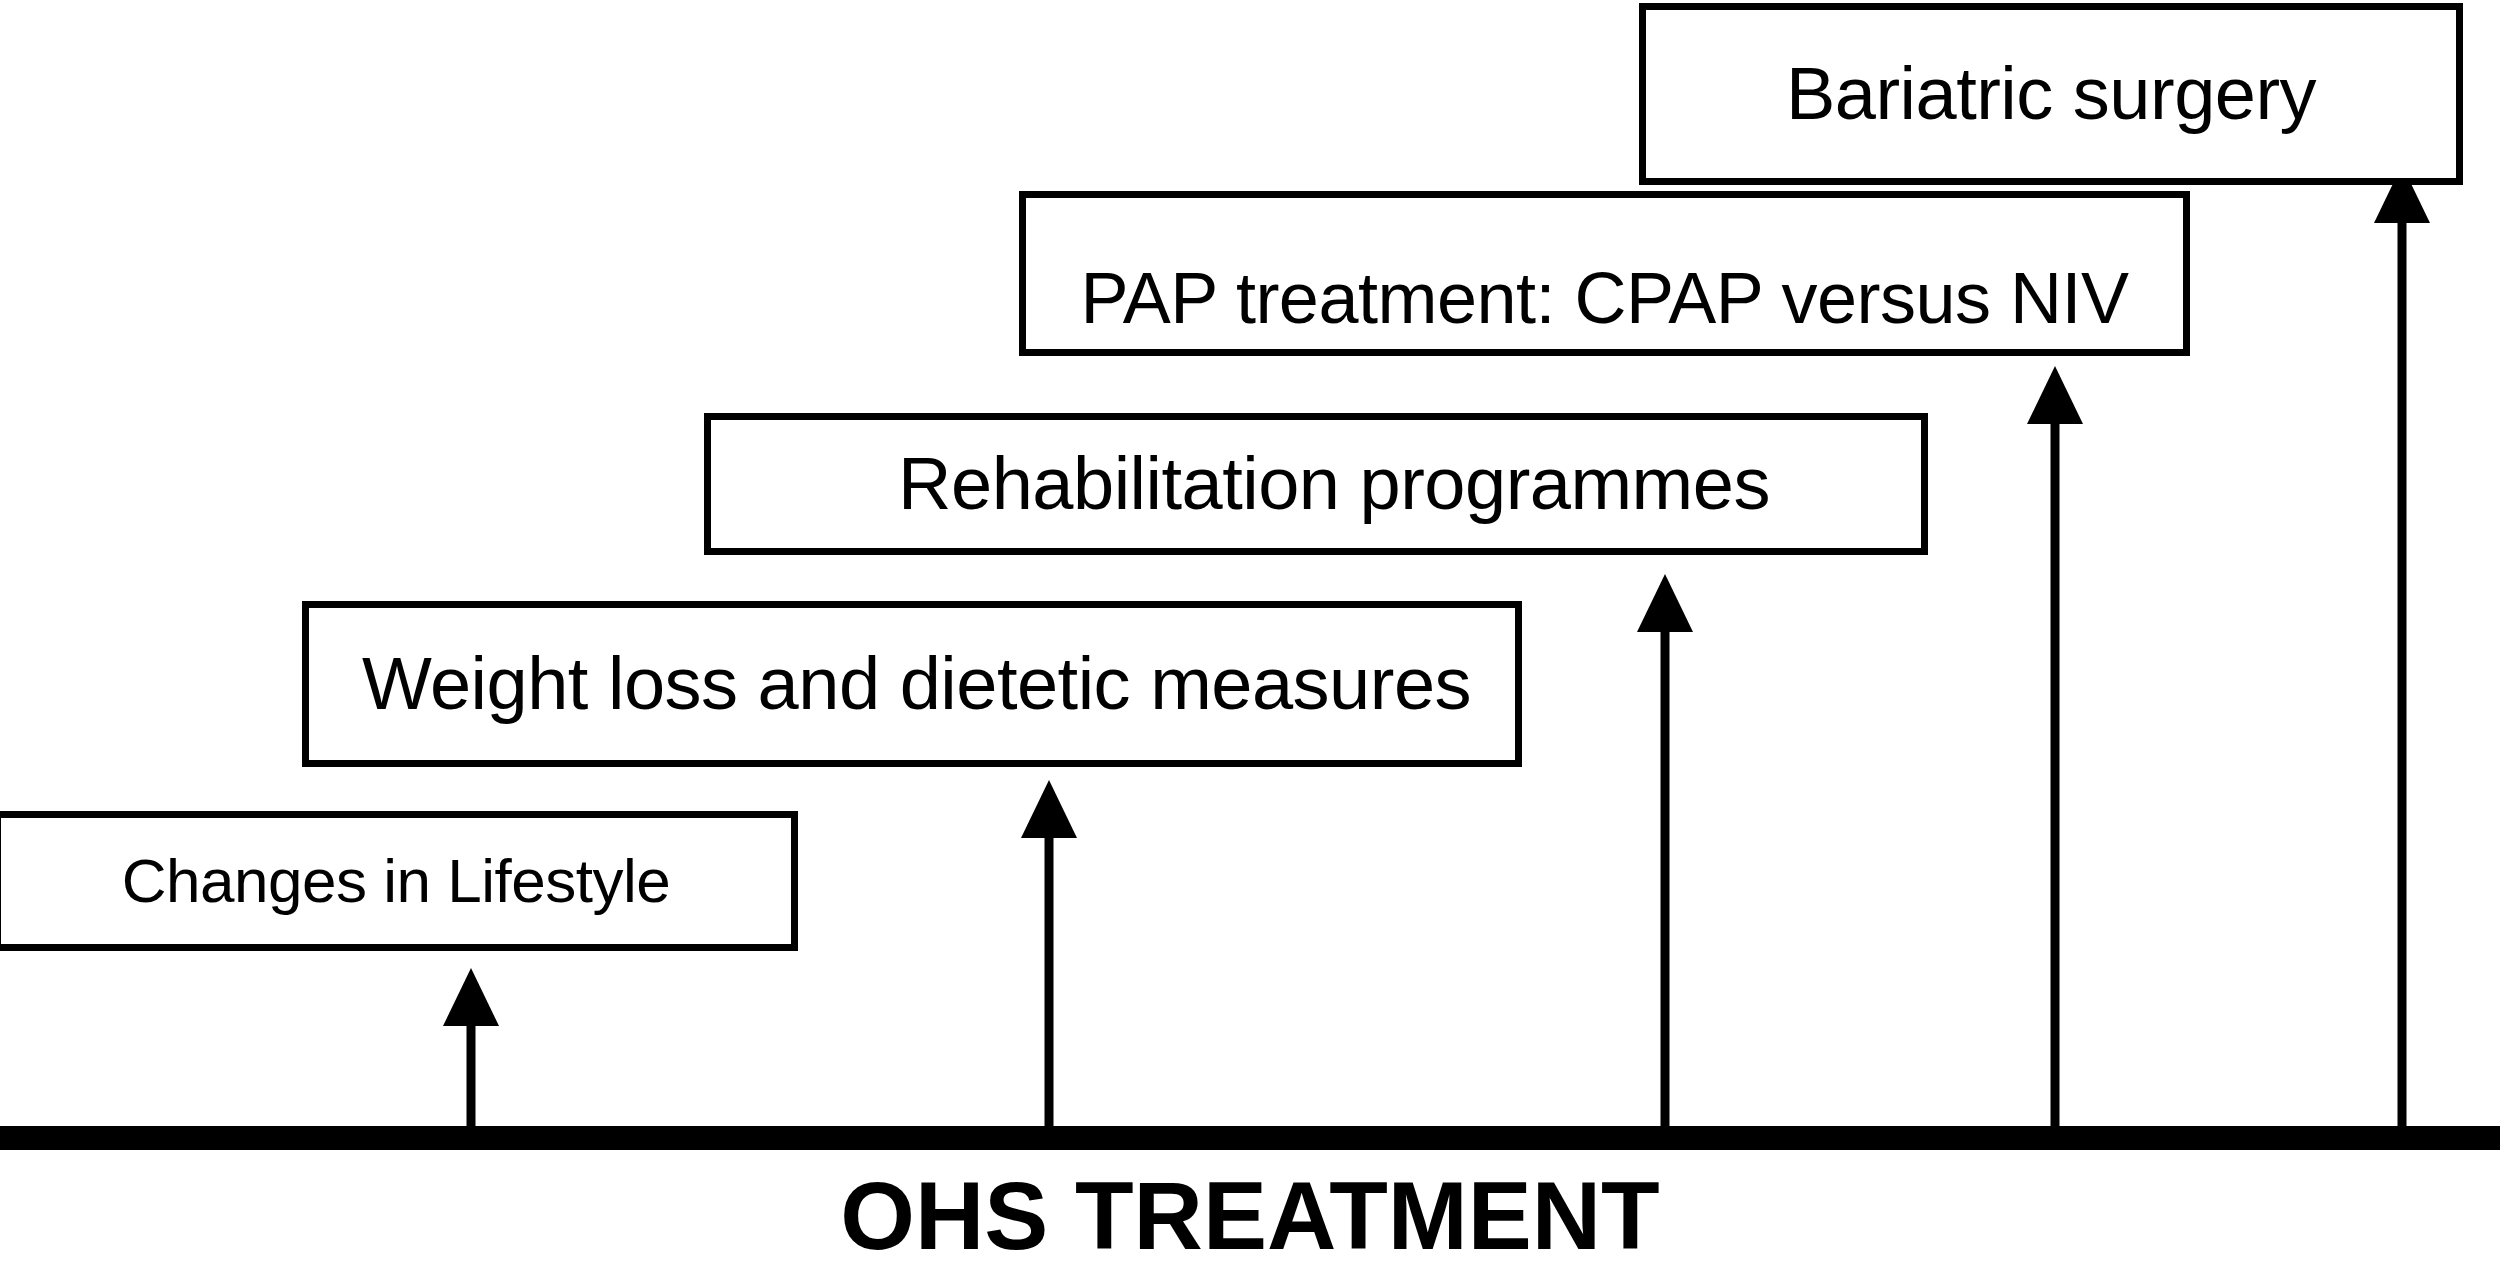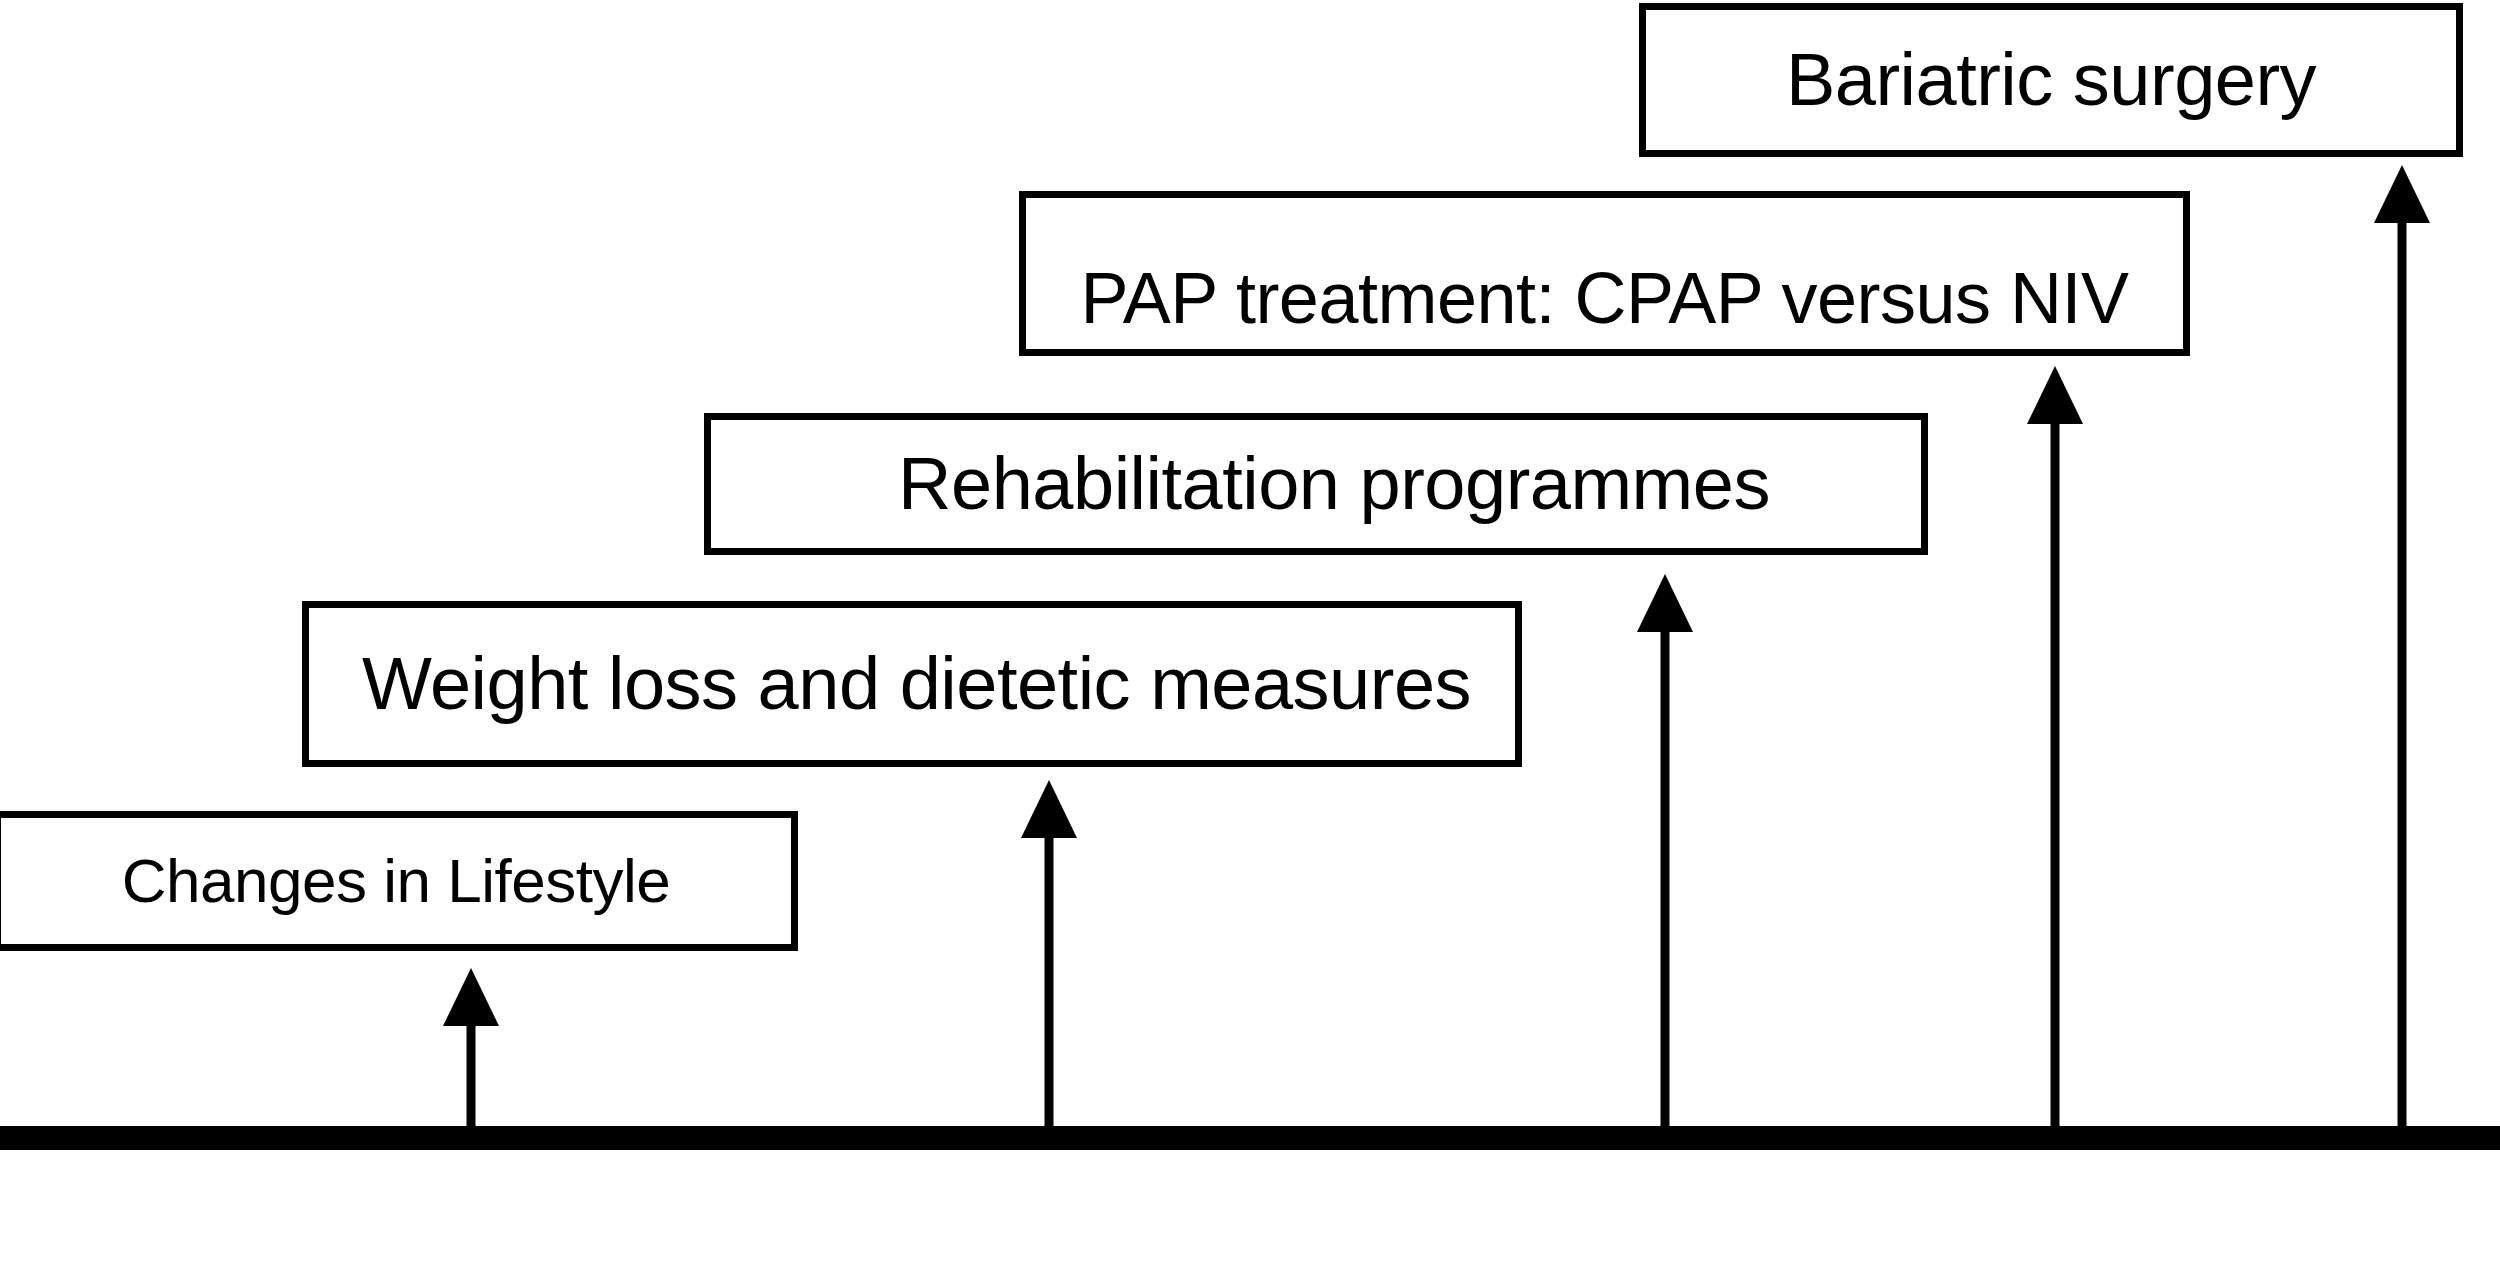--- a/index.html
+++ b/index.html
@@ -105,20 +105,21 @@
       </div>
       <div class="step-box" style="left: 1019px; top: 191px; width: 1171px; height: 165px;">
         <span class="step-box-label" style="font-size: 72px; margin-top: 48px;">PAP treatment: CPAP versus NIV</span>
       </div>
       <div class="arrow" style="left: 2374px; top: 165px; width: 56px; height: 967px;">
         <svg width="56" height="967" viewBox="0 0 56 967">
           <rect x="23.5" y="48" width="9" height="919" fill="#000000"></rect>
           <polygon points="28,0 56,58 0,58" fill="#000000"></polygon>
         </svg>
       </div>
-      <div class="step-box" style="left: 1639px; top: 3px; width: 824px; height: 154px; justify-content: center;">
+      <div class="step-box" style="left: 1639px; top: 3px; width: 824px; height: 182px; justify-content: center;">
         <span class="step-box-label" style="font-size: 74px;">Bariatric surgery</span>
       </div>
     </div>
 
   <div id="baseline-bar" style="left: 0px; top: 1126px; width: 2500px; height: 24px; background: rgb(0, 0, 0);"></div>
 
+  <div id="footer-title" style="top: 1168px; font-size: 96px;">OHS TREATMENT</div>
 </div>
 
 </body></html>

